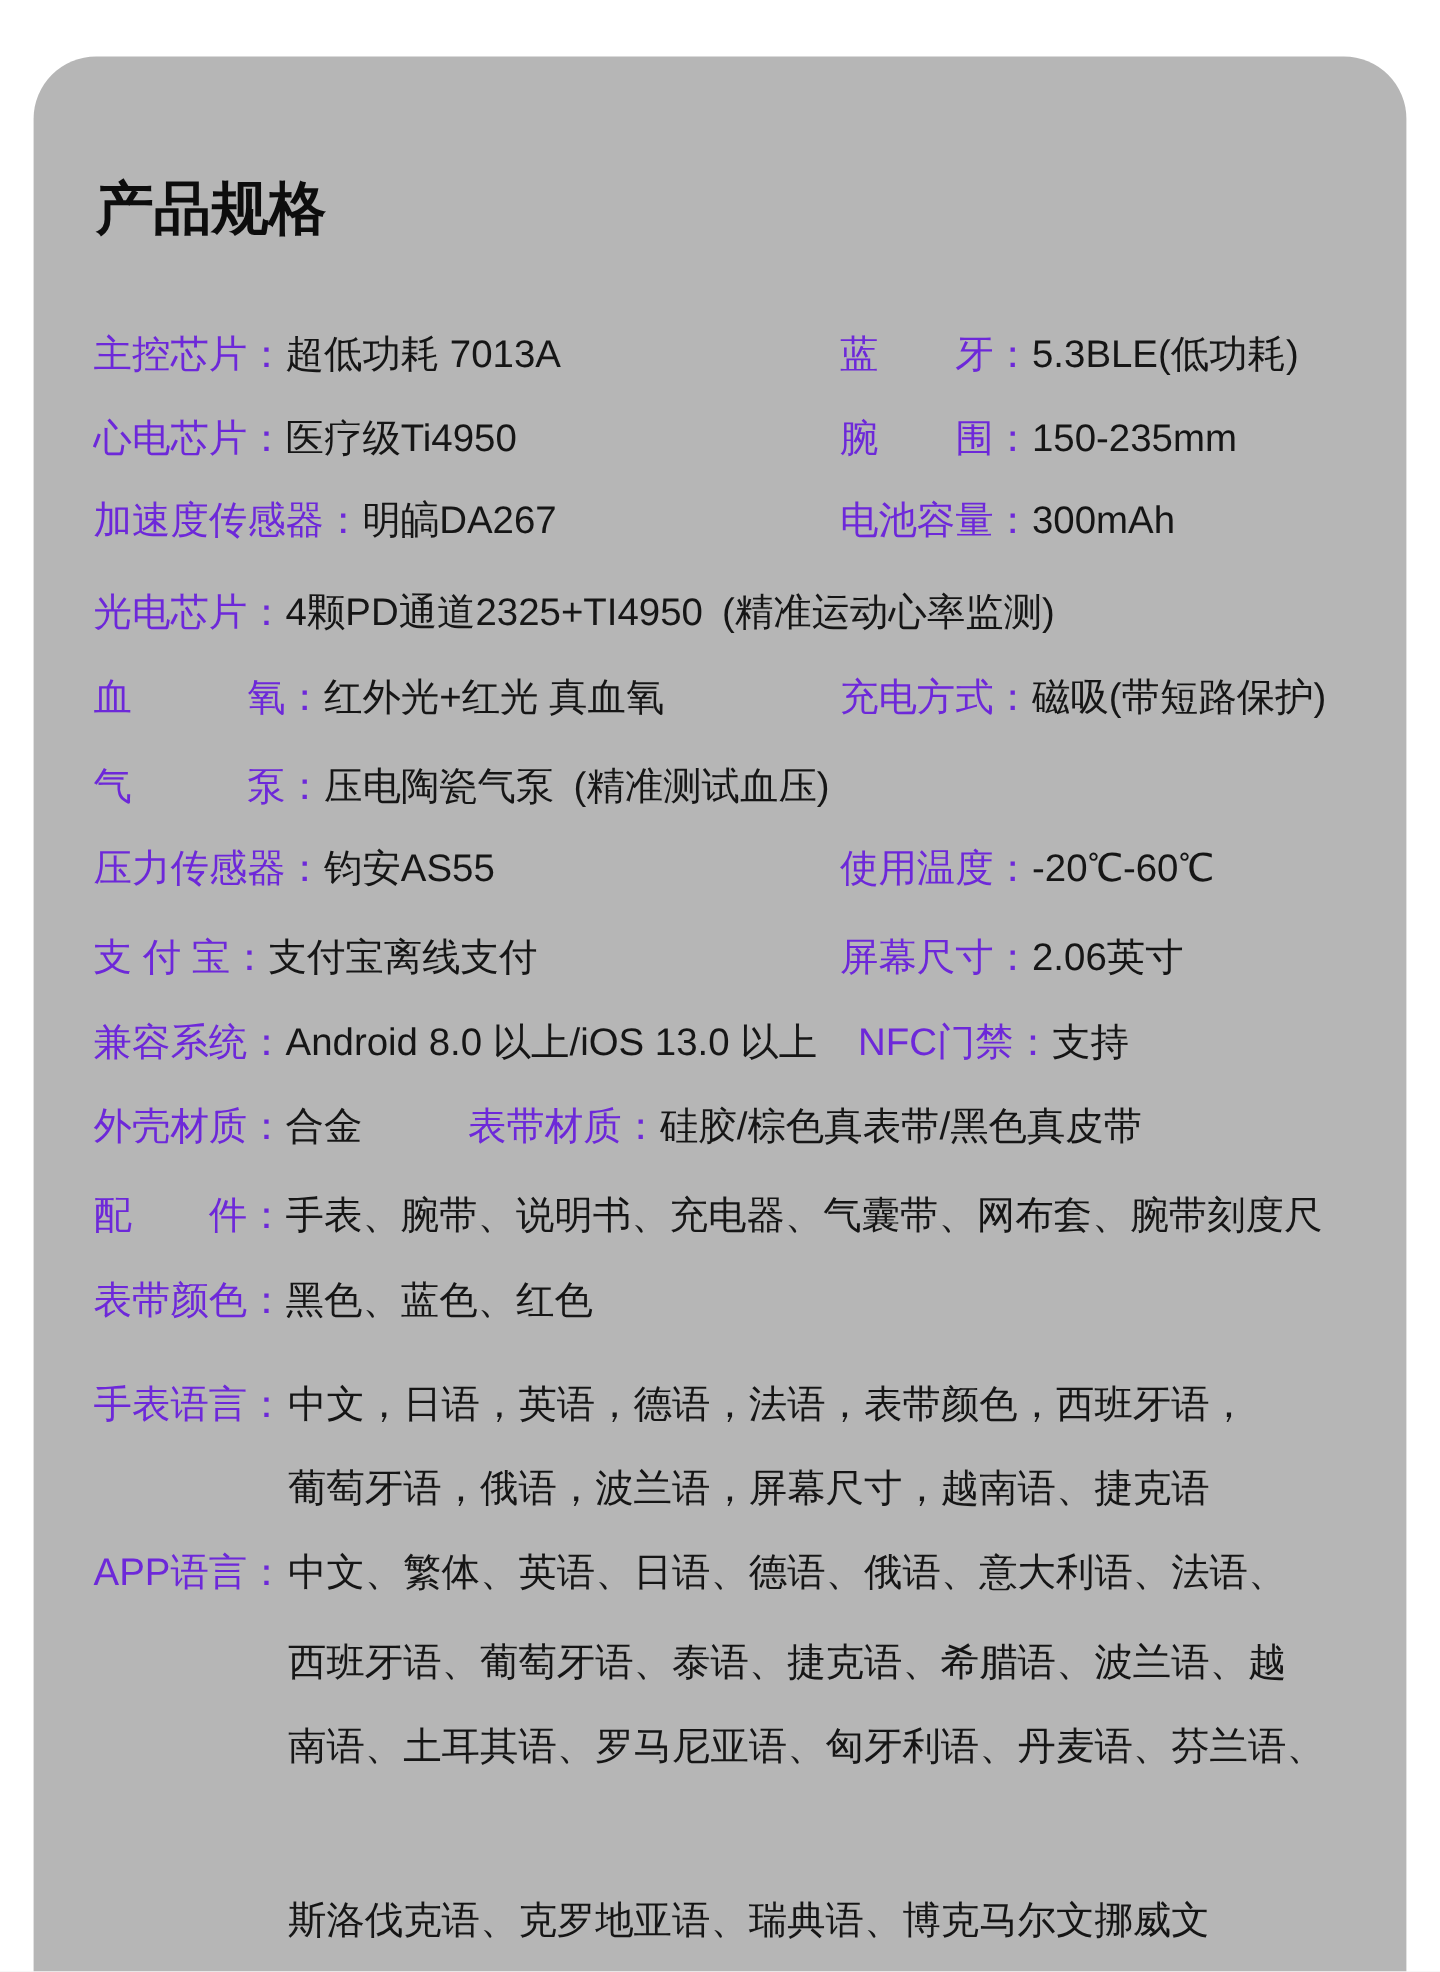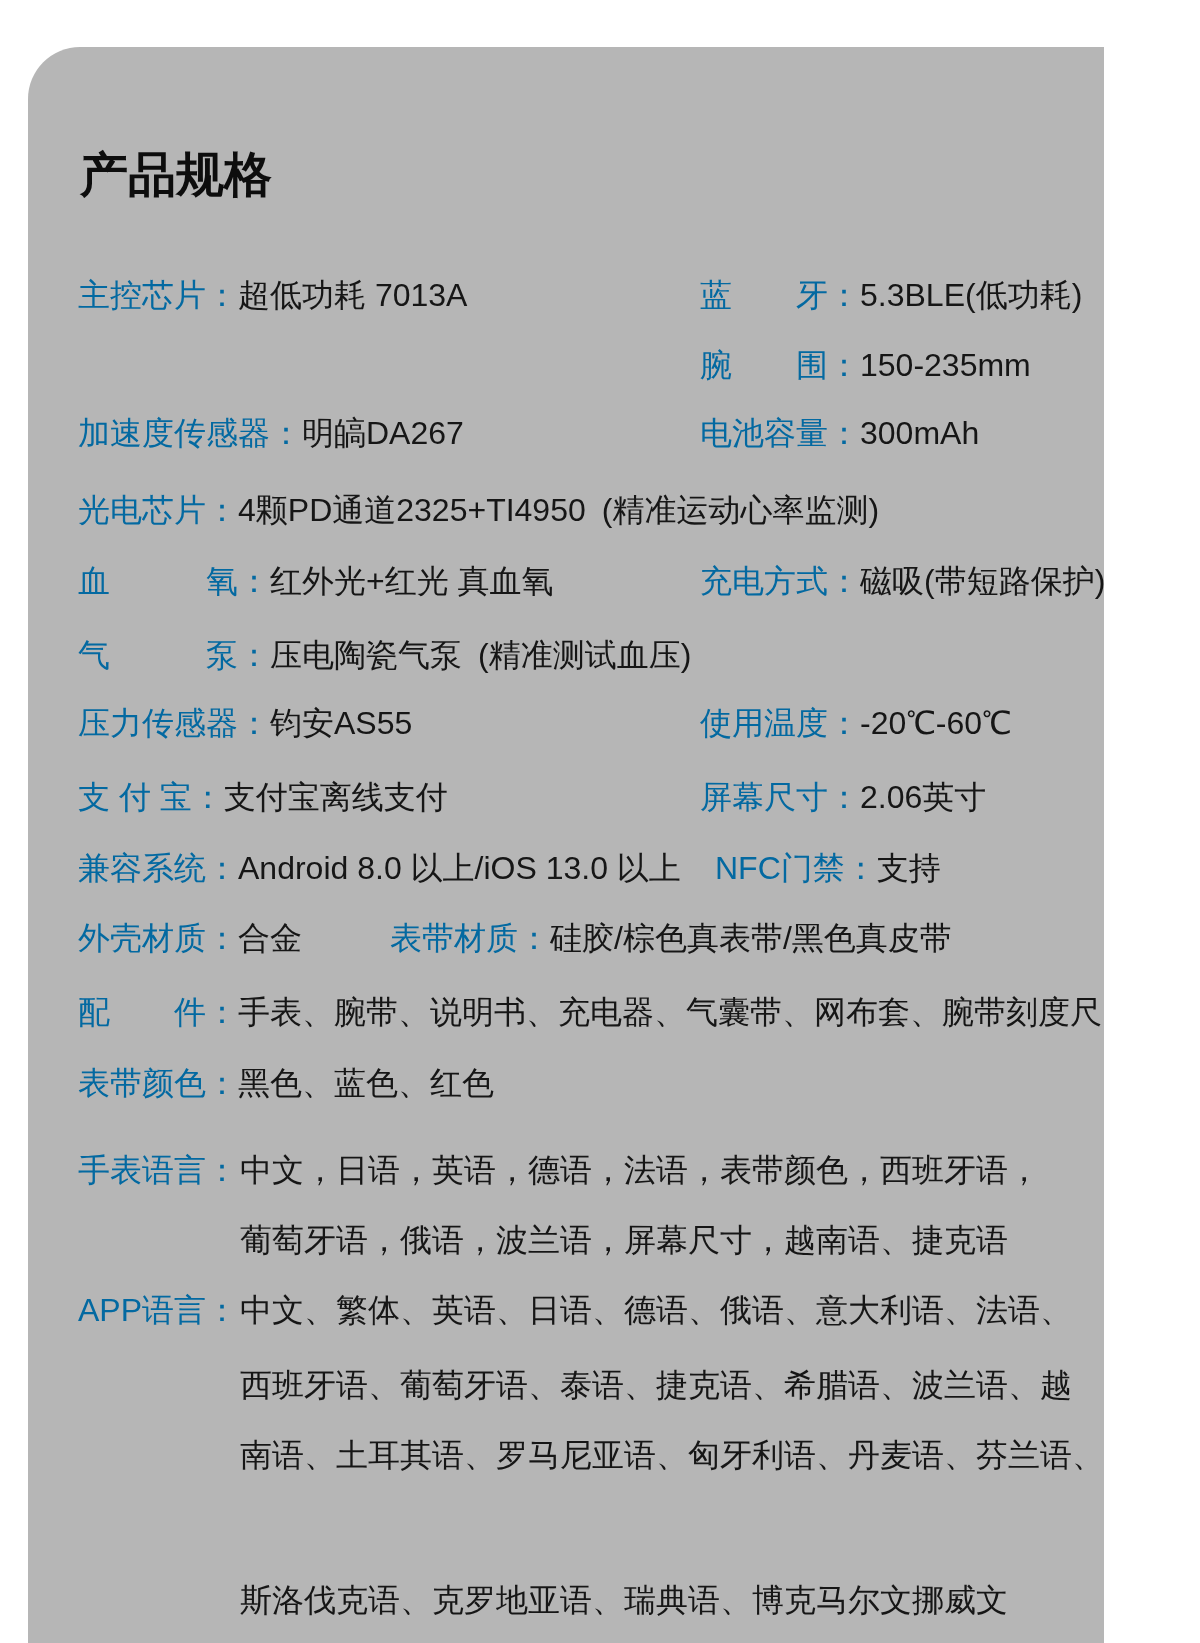--- a/index.html
+++ b/index.html
@@ -1,55 +1,58 @@
 <!DOCTYPE html>
 <html><head>
 <meta charset="utf-8">
 <style>
   html,body{margin:0;padding:0;background:#ffffff;}
   .page{
-    position:relative;width:1104px;height:1643px;overflow:hidden;
+    position:relative;width:1200px;height:1643px;overflow:hidden;
     background:#ffffff;
     font-family:"Liberation Sans", sans-serif;
     color:#161616;
     text-align:right;
   }
   .panel{
     position:absolute;left:28px;top:47px;width:1144px;height:1680px;
     background:#b6b6b6;border-radius:52px;
   }
   .title{
     position:absolute;left:80px;top:146px;margin:0;
     font-size:48px;line-height:58px;font-weight:700;color:#0d0d0d;
     white-space:nowrap;
   }
   .cell{
     position:absolute;
     font-size:32px;line-height:40px;
     white-space:nowrap;color:#161616;
   }
-  .lbl{color:#0369a1;margin-top:48px;}
+  .lbl{color:#6d28d9;margin-top:48px;}
   .val{color:#161616;}
   .note{margin-left:16px;color:#161616;margin-top:24px;}
 </style>
 </head>
 <body>
 
 <div class="page">
   <div class="panel"></div>
 
   <h1 class="title">产品规格</h1>
 
   <div class="cell" style="top:275px;left:78px">
     <span class="lbl">主控芯片：</span><span class="val">超低功耗 7013A</span>
   </div>
   <div class="cell" style="top:275px;left:700px">
     <span class="lbl">蓝　　牙：</span><span class="val">5.3BLE(低功耗)</span>
   </div>
 
+  <div class="cell" style="top:345px;left:78px">
+    <span class="lbl">心电芯片：</span><span class="val">医疗级Ti4950</span>
+  </div>
   <div class="cell" style="top:345px;left:700px">
     <span class="lbl">腕　　围：</span><span class="val">150-235mm</span>
   </div>
 
   <div class="cell" style="top:413px;left:78px">
     <span class="lbl">加速度传感器：</span><span class="val">明皜DA267</span>
   </div>
   <div class="cell" style="top:413px;left:700px">
     <span class="lbl">电池容量：</span><span class="val">300mAh</span>
   </div>

